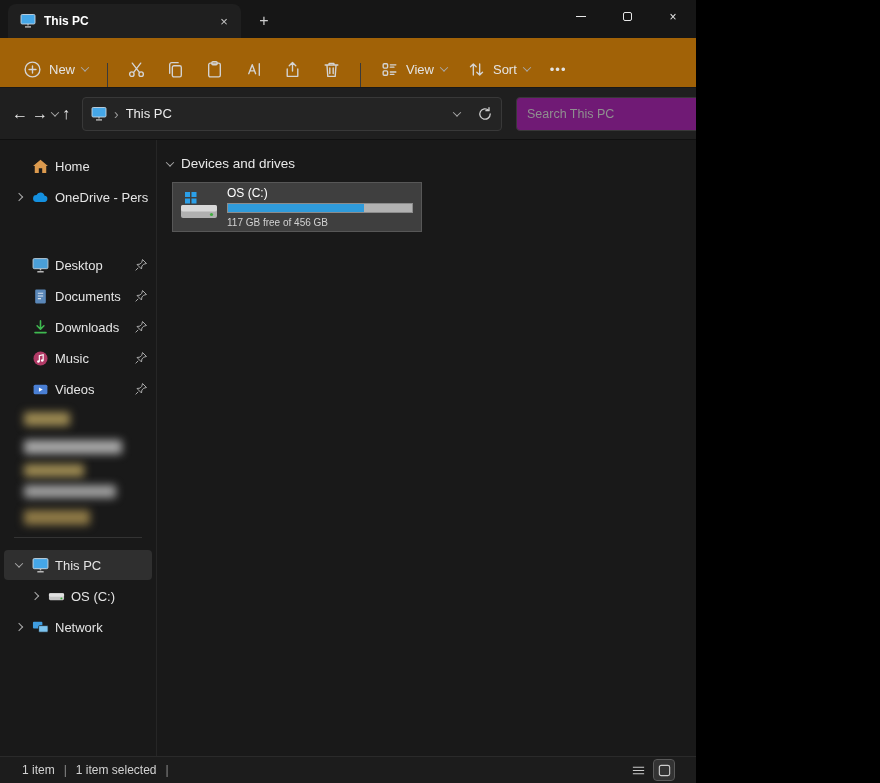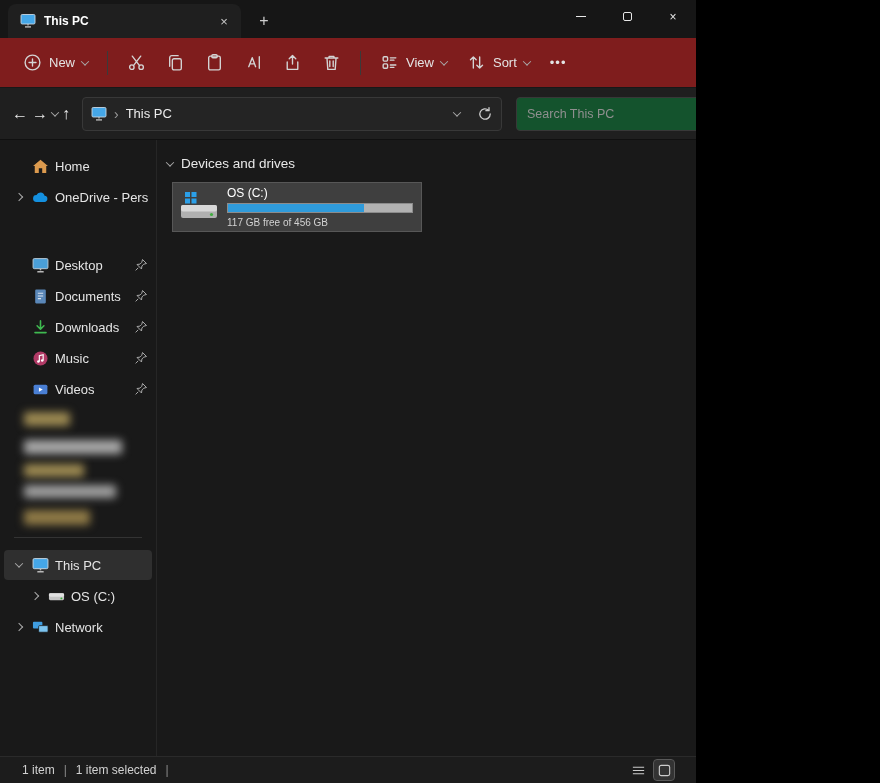--- a/index.html
+++ b/index.html
@@ -12,40 +12,40 @@
   .tab { height:34px; width:233px; margin-left:8px; background:#1f1f1f; border-radius:8px 8px 0 0; display:flex; align-items:center; gap:8px; padding:0 8px 0 12px; font-size:12px; color:#fff; }
   .tab-label { flex:1; white-space:nowrap; overflow:hidden; font-weight:bold; font-size:12px; }
   .tab-close { width:18px; height:18px; display:flex; align-items:center; justify-content:center; color:#c8c8c8; font-size:13px; border-radius:4px; cursor:pointer; }
   .newtab { width:26px; height:26px; margin:0 0 4px 10px; display:flex; align-items:center; justify-content:center; color:#cfcfcf; font-size:16px; border-radius:4px; cursor:pointer; }
   .win-controls { margin-left:auto; display:flex; align-self:flex-start; }
   .win-btn { width:46px; height:33px; display:flex; align-items:center; justify-content:center; color:#e8e8e8; font-size:12px; cursor:pointer; }
   .glyph-min { display:inline-block; width:10px; border-top:1px solid #e8e8e8; }
   .glyph-max { display:inline-block; width:9px; height:9px; border:1px solid #e8e8e8; border-radius:2px; }
 
   
-  .toolbar { height:50px; background:#7f1d1d; display:flex; align-items:center; padding:0 14px; gap:2px; flex:0 0 auto; border-bottom:1px solid #181818; }
+  .toolbar { height:50px; background:#a16207; display:flex; align-items:flex-end; padding:0 14px; gap:2px; flex:0 0 auto; border-bottom:1px solid #181818; }
   .tb-btn { height:36px; display:flex; align-items:center; gap:7px; padding:0 9px; border-radius:4px; color:#e4e4e4; font-size:13px; cursor:pointer; }
   .tb-icon { width:19px; height:19px; display:inline-flex; }
   .tb-icon svg { width:100%; height:100%; stroke:#d4d4d4; fill:none; stroke-width:1.3; stroke-linecap:round; stroke-linejoin:round; }
   .tb-sep { width:1px; height:24px; background:#3a3a3a; margin:0 8px; }
   .chev { display:inline-block; width:6px; height:6px; border-right:1.3px solid #a9a9a9; border-bottom:1.3px solid #a9a9a9; }
   .chev.down { transform:rotate(45deg) translate(-1px,-1px); }
   .chev.right { transform:rotate(-45deg); }
   .more-dots { font-size:13px; letter-spacing:1px; color:#e4e4e4; }
 
   
   .navbar { height:52px; background:#1f1f1f; display:flex; align-items:center; padding:0 12px; gap:4px; flex:0 0 auto; border-bottom:1px solid #101010; }
   .nav-btn { width:32px; height:32px; display:flex; align-items:center; justify-content:center; color:#e8e8e8; font-size:16px; border-radius:4px; cursor:pointer; }
   .nav-btn.small { width:22px; }
   .addressbar { height:34px; flex:0 0 420px; margin-left:8px; background:#242424; border:1px solid #383838; border-radius:4px; display:flex; align-items:center; padding:0 8px; gap:7px; font-size:13px; color:#ececec; }
   .crumb-sep { color:#9a9a9a; font-size:14px; }
   .addr-spacer { flex:1; }
   .icon16 { width:16px; height:16px; display:inline-flex; }
   .icon16 svg { width:100%; height:100%; }
-  .searchbox { height:34px; flex:1; margin-left:10px; background:#14532d; border:1px solid #383838; border-radius:4px; display:flex; align-items:center; padding:0 10px; gap:8px; }
+  .searchbox { height:34px; flex:1; margin-left:10px; background:#701a75; border:1px solid #383838; border-radius:4px; display:flex; align-items:center; padding:0 10px; gap:8px; }
   .searchbox input { flex:1; background:transparent; border:none; outline:none; color:#dddddd; font-size:12.5px; font-family:"Liberation Sans", sans-serif; }
   .searchbox input::placeholder { color:#8f8f8f; }
 
   
   .body { flex:1; display:flex; min-height:0; }
   .sidebar { width:157px; border-right:1px solid #262626; padding-top:10px; overflow:hidden; flex:0 0 auto; }
   .side-item { height:30px; margin:1px 4px; border-radius:4px; display:flex; align-items:center; gap:6px; padding:0 4px 0 8px; font-size:13px; color:#e4e4e4; cursor:pointer; white-space:nowrap; }
   .side-item.selected { background:#2f2f2f; }
   .chev-slot { width:14px; display:inline-flex; justify-content:center; flex:0 0 auto; }
   .side-icon { width:17px; height:17px; display:inline-flex; flex:0 0 auto; }

